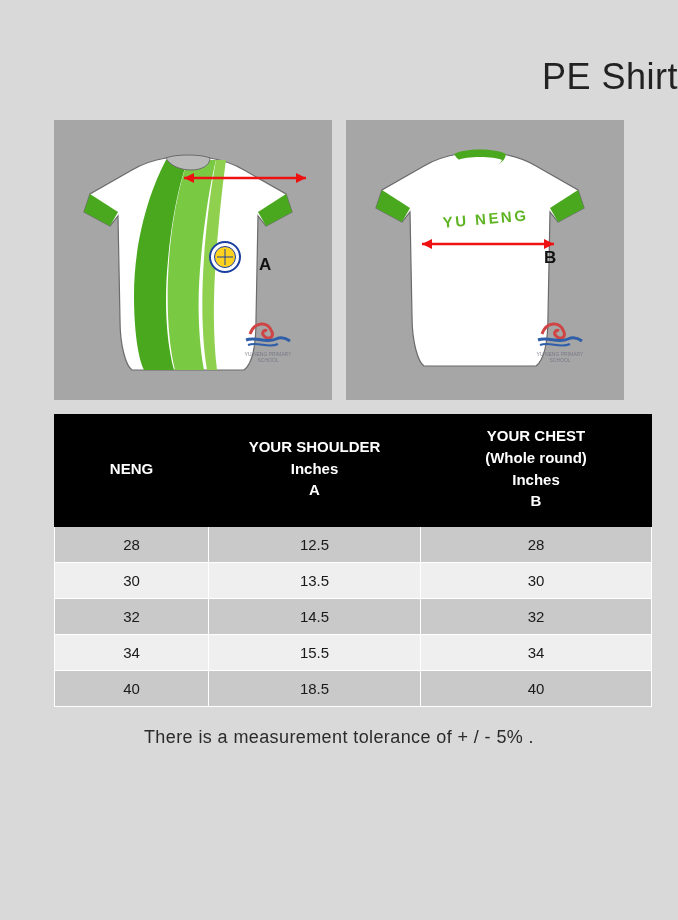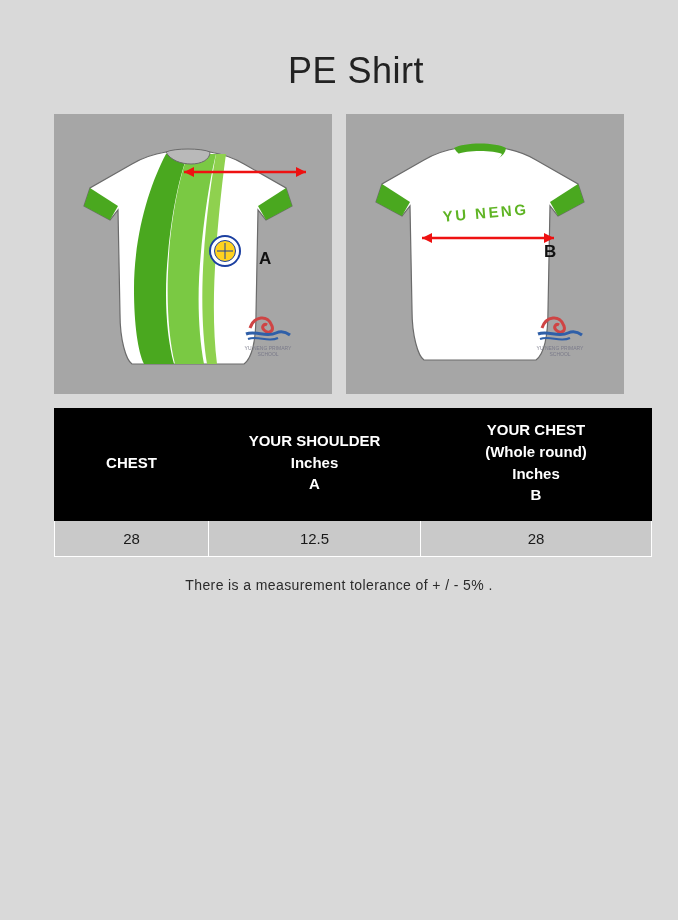--- a/index.html
+++ b/index.html
@@ -14,27 +14,27 @@
     color: #1a1a1a;
     overflow: hidden;
   }
   .page {
     position: relative;
     width: 678px;
     height: 920px;
     box-sizing: border-box;
   }
   .title {
-    text-align: center;
+    text-align: right;
     font-size: 36px;
     font-weight: 400;
     letter-spacing: 0.5px;
     color: #222;
     padding-top: 48px;
-    margin: 2px 0 22px 0;
+    margin: 8px 0 22px 0;
     padding-left: 34px;
   }
   .images-row {
     display: flex;
     justify-content: center;
     gap: 14px;
     padding: 0 54px;
   }
   .img-box {
     width: 280px;
@@ -100,21 +100,21 @@
   }
   tr.row-odd td { background: #c9c9c9; }
   tr.row-even td { background: #efefef; }
 
   .col-size { width: 145px; }
   .col-shoulder { width: 203px; }
   .col-chest { width: 222px; }
 
   .footnote {
     text-align: center;
-    font-size: 14px;
+    font-size: 18px;
     color: #2b2b2b;
     margin-top: 20px;
     letter-spacing: 0.4px;
   }
 </style>
 </head>
 <body>
 
 <div class="page">
 
@@ -187,40 +187,60 @@
       <div class="logo-wm" style="left:186px;top:232px;">YU NENG PRIMARY SCHOOL</div>
     </div>
 
   </div>
 
   <div class="table-wrap">
     <table class="size-table">
       <thead>
         <tr>
           <th class="col-size">
-            <span>CHEST</span>
+            <span>NENG</span>
           </th>
           <th class="col-shoulder">
             <span>YOUR SHOULDER</span>
             <span class="sub">Inches</span>
             <span class="sub">A</span>
           </th>
           <th class="col-chest">
             <span>YOUR CHEST</span>
             <span class="sub">(Whole round)</span>
             <span class="sub">Inches</span>
             <span class="sub">B</span>
           </th>
         </tr>
       </thead>
       <tbody>
         <tr class="row-odd">
           <td>28</td>
           <td>12.5</td>
           <td>28</td>
         </tr>
+        <tr class="row-even">
+          <td>30</td>
+          <td>13.5</td>
+          <td>30</td>
+        </tr>
+        <tr class="row-odd">
+          <td>32</td>
+          <td>14.5</td>
+          <td>32</td>
+        </tr>
+        <tr class="row-even">
+          <td>34</td>
+          <td>15.5</td>
+          <td>34</td>
+        </tr>
+        <tr class="row-odd">
+          <td>40</td>
+          <td>18.5</td>
+          <td>40</td>
+        </tr>
       </tbody>
     </table>
   </div>
 
   <div class="footnote">There is a measurement tolerance of  + / - 5% .</div>
 
 </div>
 
 </body></html>

